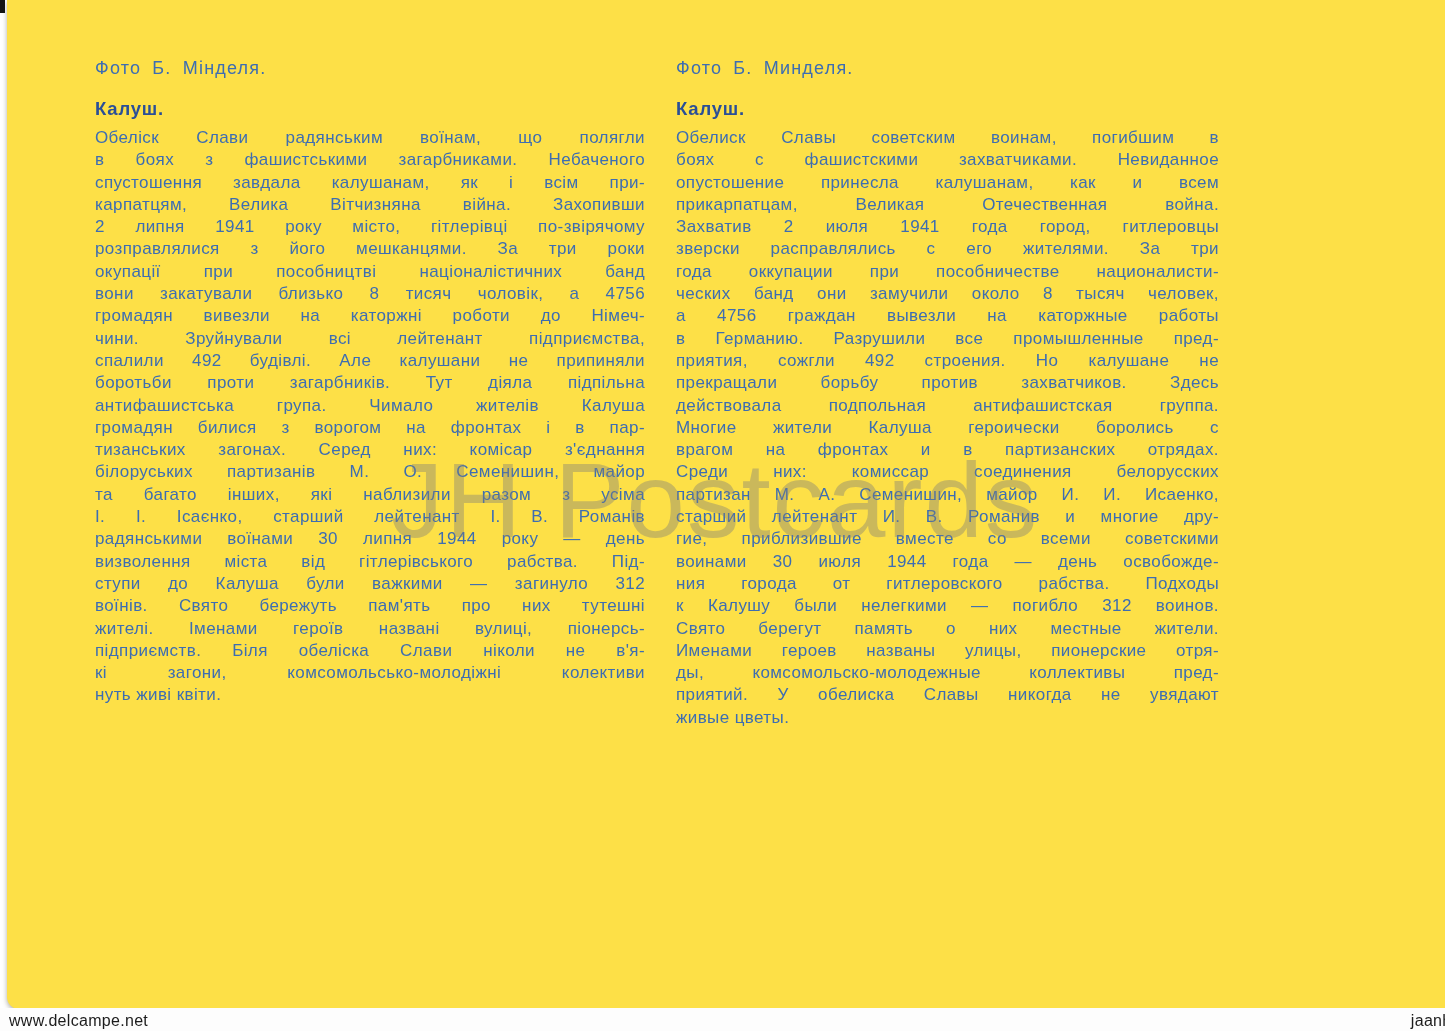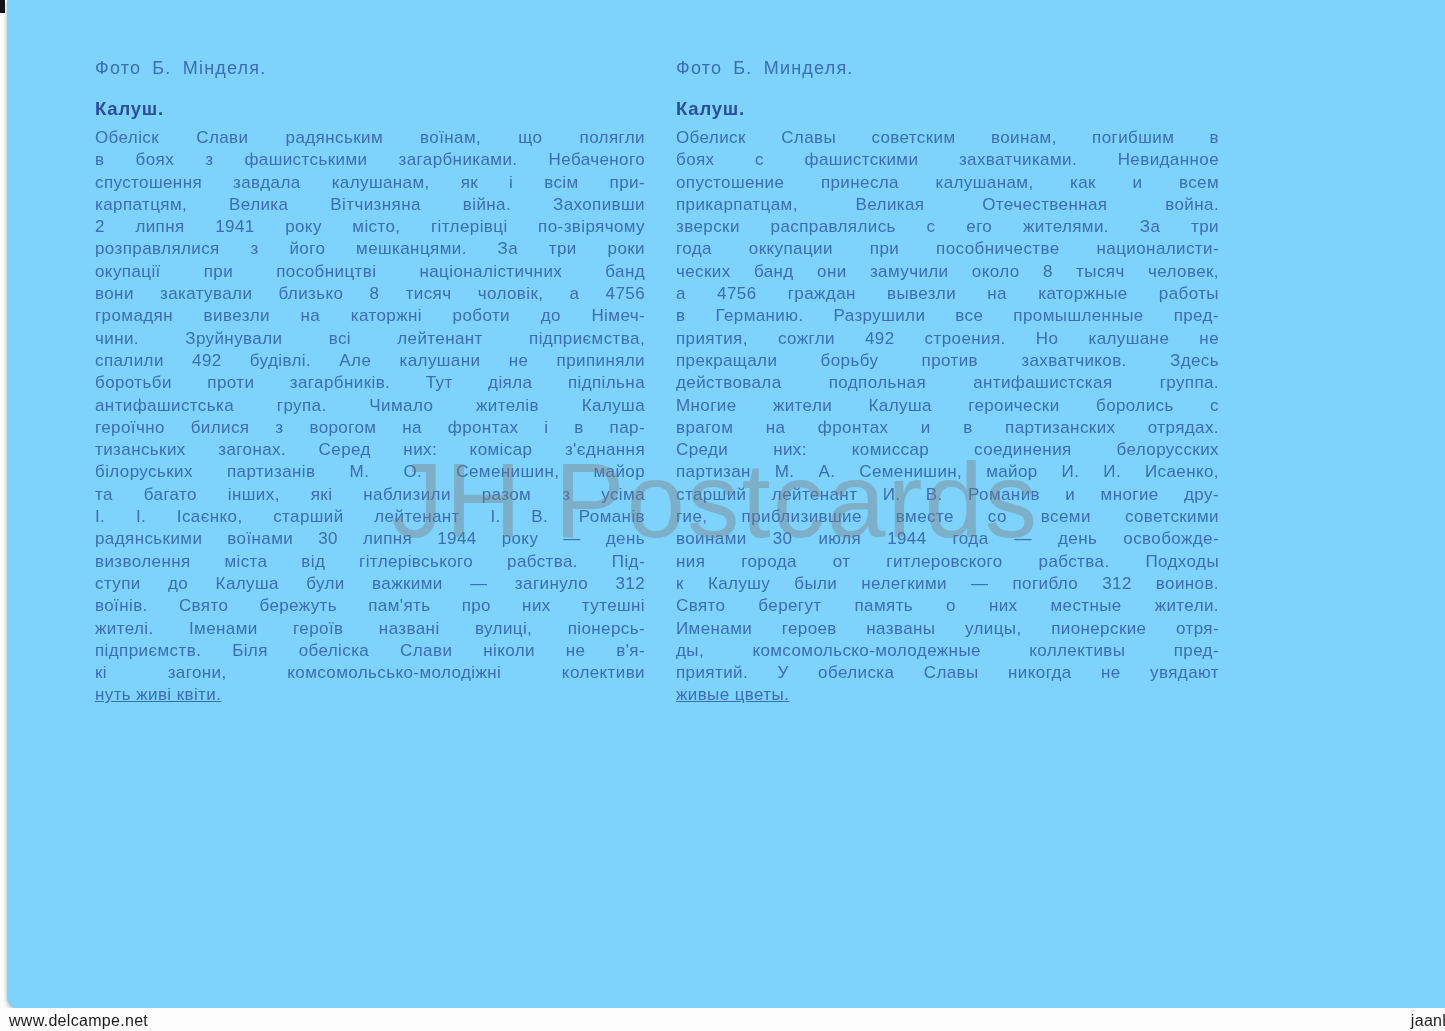--- a/index.html
+++ b/index.html
@@ -3,21 +3,21 @@
 <meta charset="utf-8">
 <style>
   html,body{margin:0;padding:0;}
   body{
     width:1445px;height:1031px;position:relative;overflow:hidden;
     background:#ffffff;
     font-family:"Liberation Sans",sans-serif;
   }
   .postcard{
     position:absolute;left:7px;top:0;width:1438px;height:1009px;
-    background:#7dd3fc;
+    background:#fde047;
     border-bottom-left-radius:12px;
     box-shadow:0 2px 5px rgba(108,104,93,0.55);
   }
   .corner-mark{
     position:absolute;left:0;top:0;width:5px;height:13px;background:#141414;
   }
   .col{position:absolute;top:0;height:1009px;}
   .col-left{left:88px;width:550px;}
   .col-right{left:669px;width:543px;}
   .credit{
@@ -32,21 +32,21 @@
   }
   .body-text{
     position:absolute;top:127px;left:0;right:0;
     color:#3d6db2;font-size:17px;letter-spacing:0.4px;
   }
   .tline{
     height:22.3px;line-height:22.3px;
     text-align:justify;text-align-last:justify;
     white-space:normal;overflow:visible;
   }
-  .tline-last{text-align:center;text-align-last:left;text-decoration:underline;}
+  .tline-last{text-align:center;text-align-last:left;}
   .watermark{
     position:absolute;left:391px;top:448px;
     font-size:105px;line-height:1;letter-spacing:2px;
     color:rgba(125,125,122,0.40);
     white-space:nowrap;pointer-events:none;
   }
   .footer-bar{
     position:absolute;left:0;bottom:0;width:1445px;height:23px;
     background:#fdfdfd;
     padding-left:37px;
@@ -75,21 +75,21 @@
         <div class="tline">карпатцям, Велика Вітчизняна війна. Захопивши</div>
         <div class="tline">2 липня 1941 року місто, гітлерівці по-звірячому</div>
         <div class="tline">розправлялися з його мешканцями. За три роки</div>
         <div class="tline">окупації при пособництві націоналістичних банд</div>
         <div class="tline">вони закатували близько 8 тисяч чоловік, а 4756</div>
         <div class="tline">громадян вивезли на каторжні роботи до Німеч-</div>
         <div class="tline">чини. Зруйнували всі лейтенант підприємства,</div>
         <div class="tline">спалили 492 будівлі. Але калушани не припиняли</div>
         <div class="tline">боротьби проти загарбників. Тут діяла підпільна</div>
         <div class="tline">антифашистська група. Чимало жителів Калуша</div>
-        <div class="tline">героїчно билися з ворогом на фронтах і в пар-</div>
+        <div class="tline">громадян билися з ворогом на фронтах і в пар-</div>
         <div class="tline">тизанських загонах. Серед них: комісар з'єднання</div>
         <div class="tline">білоруських партизанів М. О. Семенишин, майор</div>
         <div class="tline">та багато інших, які наблизили разом з усіма</div>
         <div class="tline">І. І. Ісаєнко, старший лейтенант І. В. Романів</div>
         <div class="tline">радянськими воїнами 30 липня 1944 року — день</div>
         <div class="tline">визволення міста від гітлерівського рабства. Під-</div>
         <div class="tline">ступи до Калуша були важкими — загинуло 312</div>
         <div class="tline">воїнів. Свято бережуть пам'ять про них тутешні</div>
         <div class="tline">жителі. Іменами героїв названі вулиці, піонерсь-</div>
         <div class="tline">підприємств. Біля обеліска Слави ніколи не в'я-</div>
@@ -99,20 +99,21 @@
   </div>
 
   <div class="col col-right">
     <div class="credit">Фото Б. Минделя.</div>
     <div class="card-title">Калуш.</div>
     <div class="body-text">
         <div class="tline">Обелиск Славы советским воинам, погибшим в</div>
         <div class="tline">боях с фашистскими захватчиками. Невиданное</div>
         <div class="tline">опустошение принесла калушанам, как и всем</div>
         <div class="tline">прикарпатцам, Великая Отечественная война.</div>
+        <div class="tline">Захватив 2 июля 1941 года город, гитлеровцы</div>
         <div class="tline">зверски расправлялись с его жителями. За три</div>
         <div class="tline">года оккупации при пособничестве националисти-</div>
         <div class="tline">ческих банд они замучили около 8 тысяч человек,</div>
         <div class="tline">а 4756 граждан вывезли на каторжные работы</div>
         <div class="tline">в Германию. Разрушили все промышленные пред-</div>
         <div class="tline">приятия, сожгли 492 строения. Но калушане не</div>
         <div class="tline">прекращали борьбу против захватчиков. Здесь</div>
         <div class="tline">действовала подпольная антифашистская группа.</div>
         <div class="tline">Многие жители Калуша героически боролись с</div>
         <div class="tline">врагом на фронтах и в партизанских отрядах.</div>

